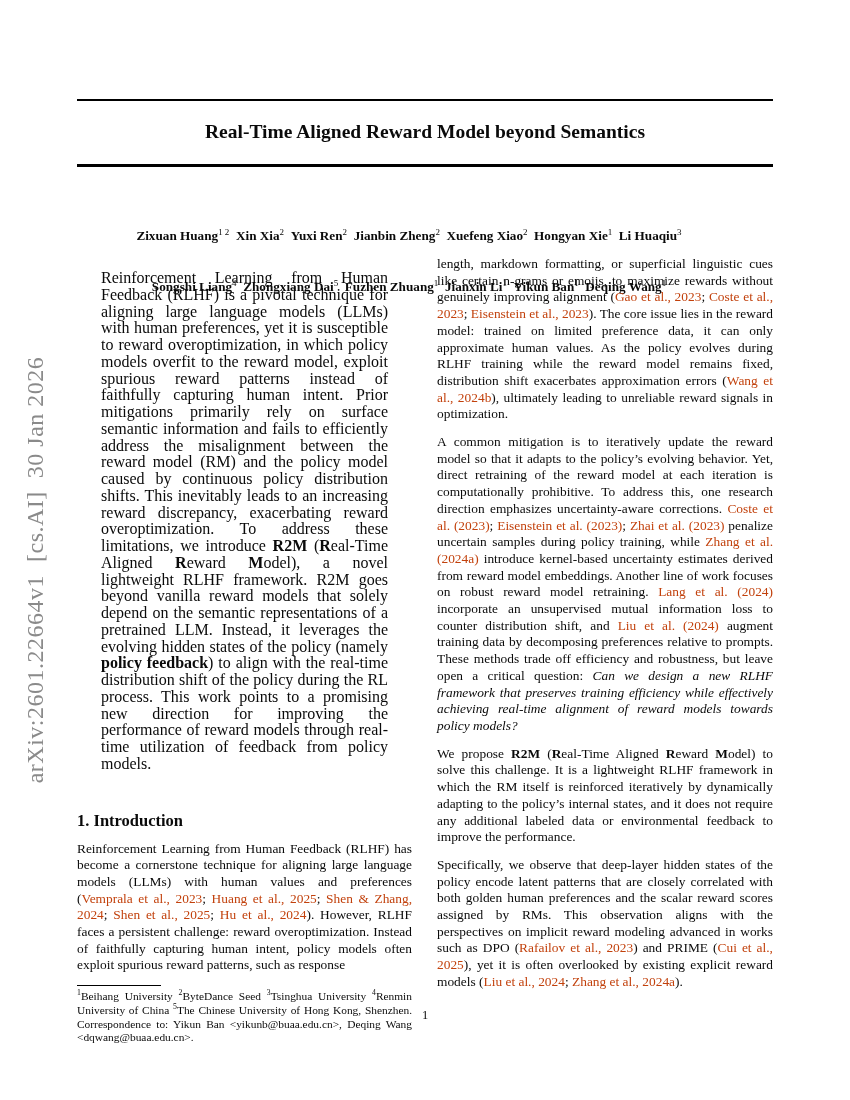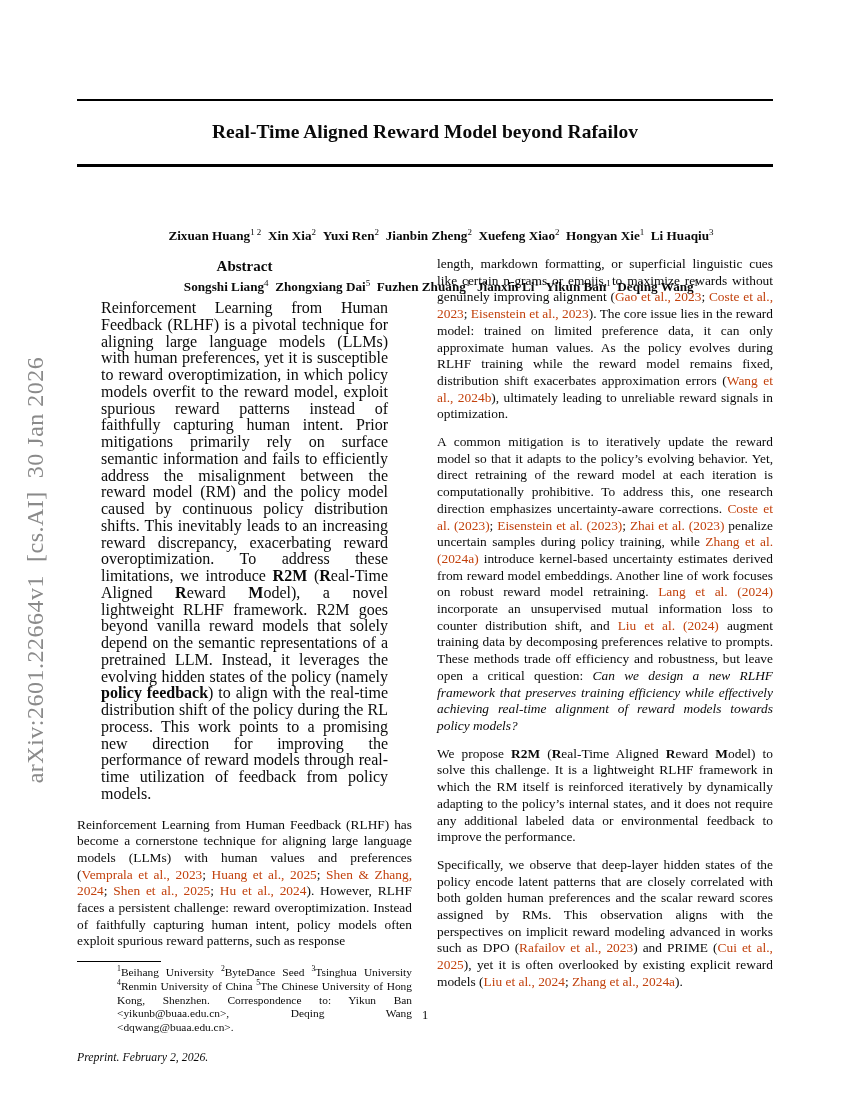--- a/index.html
+++ b/index.html
@@ -30,21 +30,21 @@
   }
   .title{
     position:absolute;left:77px;top:121px;width:696px;
     text-align:center;font-weight:bold;font-size:19.5px;
   }
   .rule-bottom{
     position:absolute;left:77px;top:164px;
     width:696px;height:2.5px;background:#000;
   }
   .authors{
-    position:absolute;left:76px;top:193px;width:730px;
+    position:absolute;left:44px;top:193px;width:730px;
     text-align:center;font-size:13.2px;line-height:17px;
     white-space:pre-wrap;
   }
   .authors .seg-b{font-weight:bold;}
   .columns{
     position:absolute;left:77px;top:256px;
     width:696px;height:752px;
     display:grid;grid-template-columns:335px 336px;column-gap:25px;
   }
   .col{display:flex;flex-direction:column;}
@@ -67,60 +67,59 @@
     text-align:justify;
   }
   p.body-par:last-child{margin-bottom:12px;}
   .seg-b{font-weight:bold;}
   .seg-i{font-style:italic;margin-top:41px;}
   .seg-link{color:#c2410c;}
   .seg-sup{vertical-align:super;font-size:68%;line-height:0;}
   .footnote-block{margin-top:auto;}
   .footnote-rule{width:84px;height:1px;background:#000;margin-bottom:4px;}
   .footnote-text{
-    font-size:11.4px;line-height:13.7px;text-align:justify;margin-left:40px;
+    font-size:11.4px;line-height:13.7px;text-align:justify;
   }
   .preprint-note{
     font-style:italic;font-size:11.8px;margin-top:15px;
   }
   .page-number{
     position:absolute;left:77px;top:1008px;width:696px;
     text-align:center;font-size:12.5px;
   }
 </style>
 </head>
 <body>
 
 <div class="page">
 
   <div class="watermark">arXiv:2601.22664v1  [cs.AI]  30 Jan 2026</div>
 
   <div class="rule-top"></div>
 
-  <div class="title">Real-Time Aligned Reward Model beyond Rafailov</div>
+  <div class="title">Real-Time Aligned Reward Model beyond Semantics</div>
 
   <div class="rule-bottom"></div>
 
   <div class="authors">
     <div><span class="seg-b">Zixuan Huang</span><span class="seg-sup">1 2</span><span>  </span><span class="seg-b">Xin Xia</span><span class="seg-sup">2</span><span>  </span><span class="seg-b">Yuxi Ren</span><span class="seg-sup">2</span><span>  </span><span class="seg-b">Jianbin Zheng</span><span class="seg-sup">2</span><span>  </span><span class="seg-b">Xuefeng Xiao</span><span class="seg-sup">2</span><span>  </span><span class="seg-b">Hongyan Xie</span><span class="seg-sup">1</span><span>  </span><span class="seg-b">Li Huaqiu</span><span class="seg-sup">3</span></div>
     <div><span class="seg-b">Songshi Liang</span><span class="seg-sup">4</span><span>  </span><span class="seg-b">Zhongxiang Dai</span><span class="seg-sup">5</span><span>  </span><span class="seg-b">Fuzhen Zhuang</span><span class="seg-sup">1</span><span>  </span><span class="seg-b">Jianxin Li</span><span class="seg-sup">1</span><span>  </span><span class="seg-b">Yikun Ban</span><span class="seg-sup">1</span><span>  </span><span class="seg-b">Deqing Wang</span><span class="seg-sup">1</span></div>
   </div>
 
   <div class="columns">
 
     <div class="col">
-      <div class="abstract-heading">Abstract</div>
       <div class="abstract-body"><span>Reinforcement Learning from Human Feedback (RLHF) is a pivotal technique for aligning large language models (LLMs) with human preferences, yet it is susceptible to reward overoptimization, in which policy models overfit to the reward model, exploit spurious reward patterns instead of faithfully capturing human intent. Prior mitigations primarily rely on surface semantic information and fails to efficiently address the misalignment between the reward model (RM) and the policy model caused by continuous policy distribution shifts. This inevitably leads to an increasing reward discrepancy, exacerbating reward overoptimization. To address these limitations, we introduce </span><span class="seg-b">R2M</span><span> (</span><span class="seg-b">R</span><span>eal-Time Aligned </span><span class="seg-b">R</span><span>eward </span><span class="seg-b">M</span><span>odel), a novel lightweight RLHF framework. R2M goes beyond vanilla reward models that solely depend on the semantic representations of a pretrained LLM. Instead, it leverages the evolving hidden states of the policy (namely </span><span class="seg-b">policy feedback</span><span>) to align with the real-time distribution shift of the policy during the RL process. This work points to a promising new direction for improving the performance of reward models through real-time utilization of feedback from policy models.</span></div>
 
+      <div class="section-heading">1. Introduction</div>
       <p class="body-par"><span>Reinforcement Learning from Human Feedback (RLHF) has become a cornerstone technique for aligning large language models (LLMs) with human values and preferences (</span><span class="seg-link">Vemprala et al., 2023</span><span>; </span><span class="seg-link">Huang et al., 2025</span><span>; </span><span class="seg-link">Shen &amp; Zhang, 2024</span><span>; </span><span class="seg-link">Shen et al., 2025</span><span>; </span><span class="seg-link">Hu et al., 2024</span><span>). However, RLHF faces a persistent challenge: reward overoptimization. Instead of faithfully capturing human intent, policy models often exploit spurious reward patterns, such as response</span></p>
 
       <div class="footnote-block">
         <div class="footnote-rule"></div>
         <div class="footnote-text"><span class="seg-sup">1</span><span>Beihang University  </span><span class="seg-sup">2</span><span>ByteDance Seed  </span><span class="seg-sup">3</span><span>Tsinghua University  </span><span class="seg-sup">4</span><span>Renmin University of China  </span><span class="seg-sup">5</span><span>The Chinese University of Hong Kong, Shenzhen.  Correspondence to: Yikun Ban &lt;yikunb@buaa.edu.cn&gt;, Deqing Wang &lt;dqwang@buaa.edu.cn&gt;.</span></div>
-        <div class="preprint-note">Preprint. February 2, 2026.</div>
       </div>
     </div>
 
     <div class="col">
       <p class="body-par"><span>length, markdown formatting, or superficial linguistic cues like certain n-grams or emojis, to maximize rewards without genuinely improving alignment (</span><span class="seg-link">Gao et al., 2023</span><span>; </span><span class="seg-link">Coste et al., 2023</span><span>; </span><span class="seg-link">Eisenstein et al., 2023</span><span>). The core issue lies in the reward model: trained on limited preference data, it can only approximate human values. As the policy evolves during RLHF training while the reward model remains fixed, distribution shift exacerbates approximation errors (</span><span class="seg-link">Wang et al., 2024b</span><span>), ultimately leading to unreliable reward signals in optimization.</span></p>
       <p class="body-par"><span>A common mitigation is to iteratively update the reward model so that it adapts to the policy’s evolving behavior. Yet, direct retraining of the reward model at each iteration is computationally prohibitive. To address this, one research direction emphasizes uncertainty-aware corrections. </span><span class="seg-link">Coste et al. (2023)</span><span>; </span><span class="seg-link">Eisenstein et al. (2023)</span><span>; </span><span class="seg-link">Zhai et al. (2023)</span><span> penalize uncertain samples during policy training, while </span><span class="seg-link">Zhang et al. (2024a)</span><span> introduce kernel-based uncertainty estimates derived from reward model embeddings. Another line of work focuses on robust reward model retraining. </span><span class="seg-link">Lang et al. (2024)</span><span> incorporate an unsupervised mutual information loss to counter distribution shift, and </span><span class="seg-link">Liu et al. (2024)</span><span> augment training data by decomposing preferences relative to prompts. These methods trade off efficiency and robustness, but leave open a critical question: </span><span class="seg-i">Can we design a new RLHF framework that preserves training efficiency while effectively achieving real-time alignment of reward models towards policy models?</span></p>
       <p class="body-par"><span>We propose </span><span class="seg-b">R2M</span><span> (</span><span class="seg-b">R</span><span>eal-Time Aligned </span><span class="seg-b">R</span><span>eward </span><span class="seg-b">M</span><span>odel) to solve this challenge. It is a lightweight RLHF framework in which the RM itself is reinforced iteratively by dynamically adapting to the policy’s internal states, and it does not require any additional labeled data or environmental feedback to improve the performance.</span></p>
       <p class="body-par"><span>Specifically, we observe that deep-layer hidden states of the policy encode latent patterns that are closely correlated with both golden human preferences and the scalar reward scores assigned by RMs. This observation aligns with the perspectives on implicit reward modeling advanced in works such as DPO (</span><span class="seg-link">Rafailov et al., 2023</span><span>) and PRIME (</span><span class="seg-link">Cui et al., 2025</span><span>), yet it is often overlooked by existing explicit reward models (</span><span class="seg-link">Liu et al., 2024</span><span>; </span><span class="seg-link">Zhang et al., 2024a</span><span>).</span></p>
     </div>
 

